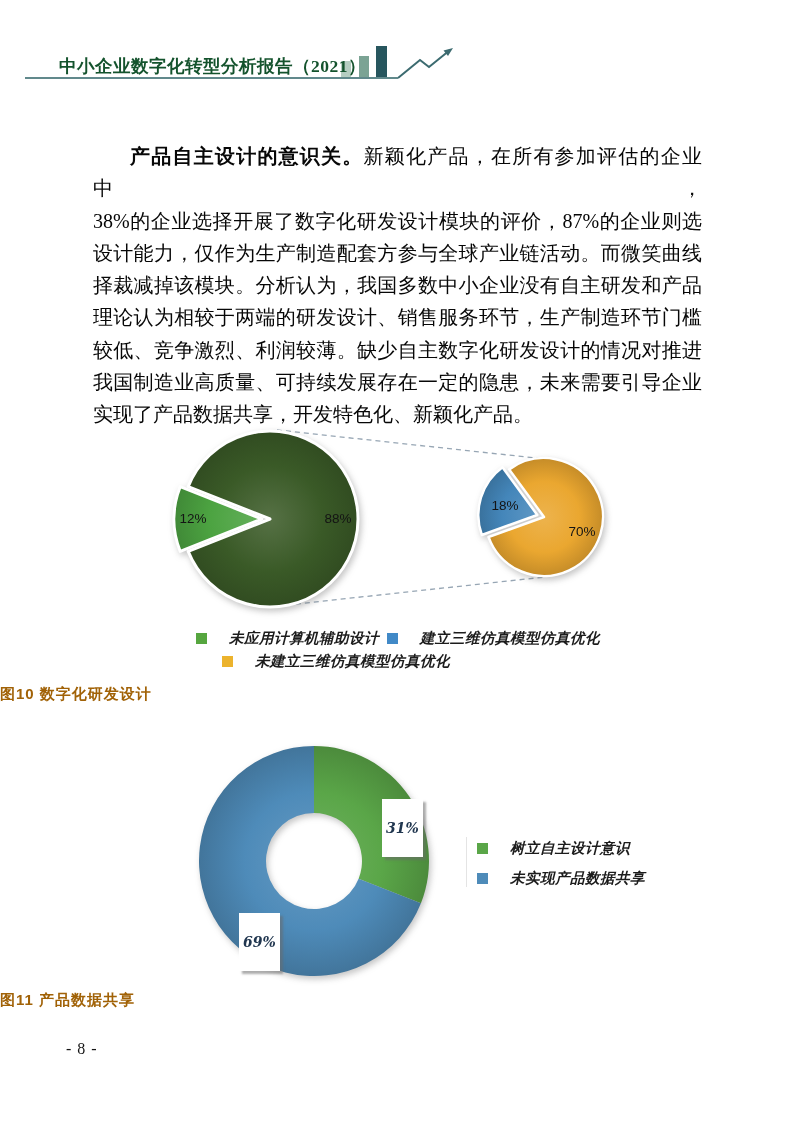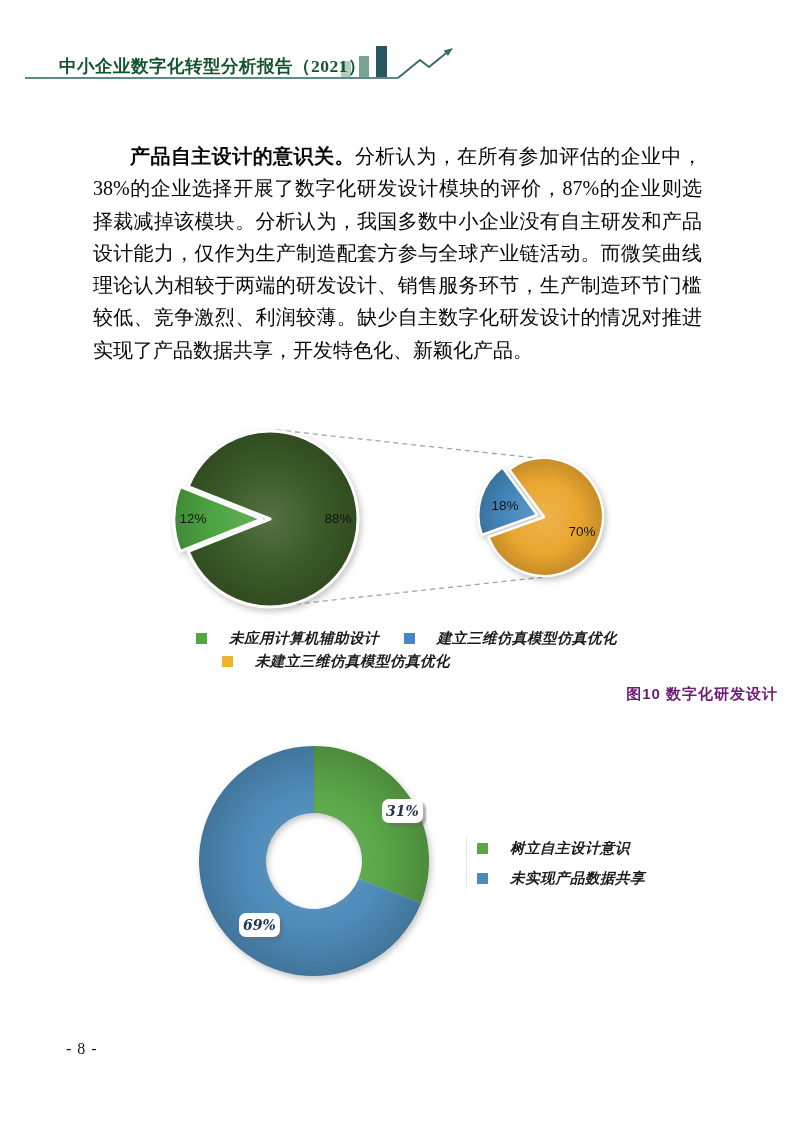--- a/index.html
+++ b/index.html
@@ -10,40 +10,40 @@
   .header-title{position:absolute;left:59px;top:54px;font-size:17.5px;font-weight:bold;
                 letter-spacing:.5px;color:#14532d;}
   .header-rule{position:absolute;left:25px;top:77px;width:373px;height:2px;background:#61898c;}
 
   #paragraph{position:absolute;left:93px;top:140px;width:609px;
              font-size:20px;line-height:32.3px;color:#070707;}
   .bline{text-align:justify;text-align-last:justify;}
   .bline.last{text-align-last:left;}
   .bline.indent{text-indent:37px;}
 
-  .caption{position:absolute;left:0;width:778px;text-align:right;
+  .caption{position:absolute;left:0;width:778px;text-align:left;
            font-family:"Liberation Sans",sans-serif;font-weight:bold;font-size:15px;
-           letter-spacing:1px;color:#701a75;}
+           letter-spacing:1px;color:#a16207;}
   #caption10{top:685px;}
   #caption11{top:991px;}
 
   .lgitem{position:absolute;display:flex;align-items:center;gap:22px;
           font-family:"DejaVu Serif",serif;font-weight:bold;font-style:italic;
           font-size:14.5px;letter-spacing:.5px;color:#1c1c1c;white-space:nowrap;}
   .sq{width:11px;height:11px;display:inline-block;flex:0 0 auto;}
   #lg10-1{left:196px;top:629px;}
-  #lg10-2{left:394px;top:629px;padding-left:10px;}
+  #lg10-2{left:377px;top:629px;padding-left:10px;}
   #lg10-3{left:196px;top:652px;margin-left:26px;}
   #lg11-1{left:477px;top:839px;}
   #lg11-2{left:477px;top:869px;align-items:center;}
   .legend-divider{position:absolute;left:466px;top:837px;width:1px;height:50px;background:#e4e4e4;}
 
   .dlabel{position:absolute;background:#ffffff;box-shadow:3px 3px 2px rgba(105,105,105,.55);
           font-family:"DejaVu Serif",serif;font-weight:bold;font-style:italic;
-          font-size:14px;color:#20364f;text-align:center;padding:4px 4px;border-radius:7px;}
+          font-size:14px;color:#20364f;text-align:center;padding:21px 4px;}
   #dl31{left:382px;top:799px;min-width:27px;}
   #dl69{left:239px;top:894px;min-width:26px;margin-top:19px;}
 
   .footer{position:absolute;left:66px;top:1040px;font-size:16px;color:#151515;letter-spacing:1px;}
 
   .pieshadow{filter:drop-shadow(2px 3px 3px rgba(90,90,90,.35));}
 </style>
 </head>
 <body>
 
@@ -106,26 +106,27 @@
       <g class="pieshadow">
         <path d="M 314 746 A 115 115 0 0 1 420.9242958771489 903.334323558738 L 358.6292713226361 878.6699785288645 A 48 48 0 0 0 314 813 Z" fill="url(#g5)"></path>
         <path d="M 420.9242958771489 903.334323558738 A 115 115 0 1 1 314 746 L 314 813 A 48 48 0 1 0 358.6292713226361 878.6699785288645 Z" fill="url(#g6)"></path>
       </g>
     </svg>
 
   <div class="header-title">中小企业数字化转型分析报告（2021）</div>
   <div class="header-rule"></div>
 
   <div id="paragraph">
-      <div class="bline indent"><span style="font-weight: bold;">产品自主设计的意识关。</span><span>分析认为，在所有参加评估的企业中，</span></div>
+      <div class="bline indent"><span style="font-weight: bold;">产品自主设计的意识关。</span><span>新颖化产品，在所有参加评估的企业中，</span></div>
       <div class="bline"><span>38%的企业选择开展了数字化研发设计模块的评价，87%的企业则选</span></div>
+      <div class="bline"><span>设计能力，仅作为生产制造配套方参与全球产业链活动。而微笑曲线</span></div>
       <div class="bline"><span>择裁减掉该模块。分析认为，我国多数中小企业没有自主研发和产品</span></div>
-      <div class="bline"><span>设计能力，仅作为生产制造配套方参与全球产业链活动。而微笑曲线</span></div>
       <div class="bline"><span>理论认为相较于两端的研发设计、销售服务环节，生产制造环节门槛</span></div>
       <div class="bline"><span>较低、竞争激烈、利润较薄。缺少自主数字化研发设计的情况对推进</span></div>
+      <div class="bline"><span>我国制造业高质量、可持续发展存在一定的隐患，未来需要引导企业</span></div>
       <div class="bline last"><span>实现了产品数据共享，开发特色化、新颖化产品。</span></div>
     </div>
 
   <div class="lgitem" id="lg10-1">
     <span class="sq" style="background: rgb(86, 166, 63);"></span>
     <span>未应用计算机辅助设计</span>
   </div>
   <div class="lgitem" id="lg10-2">
     <span class="sq" style="background: rgb(65, 137, 199);"></span>
     <span>建立三维仿真模型仿真优化</span>
@@ -143,15 +144,16 @@
   <div class="legend-divider"></div>
   <div class="lgitem" id="lg11-1">
     <span class="sq" style="background: rgb(90, 166, 72);"></span>
     <span>树立自主设计意识</span>
   </div>
   <div class="lgitem" id="lg11-2">
     <span class="sq" style="background: rgb(78, 139, 185);"></span>
     <span>未实现产品数据共享</span>
   </div>
 
+  <div class="caption" id="caption11">图11 产品数据共享</div>
 
   <div class="footer">- 8 -</div>
 </div>
 
 </body></html>

